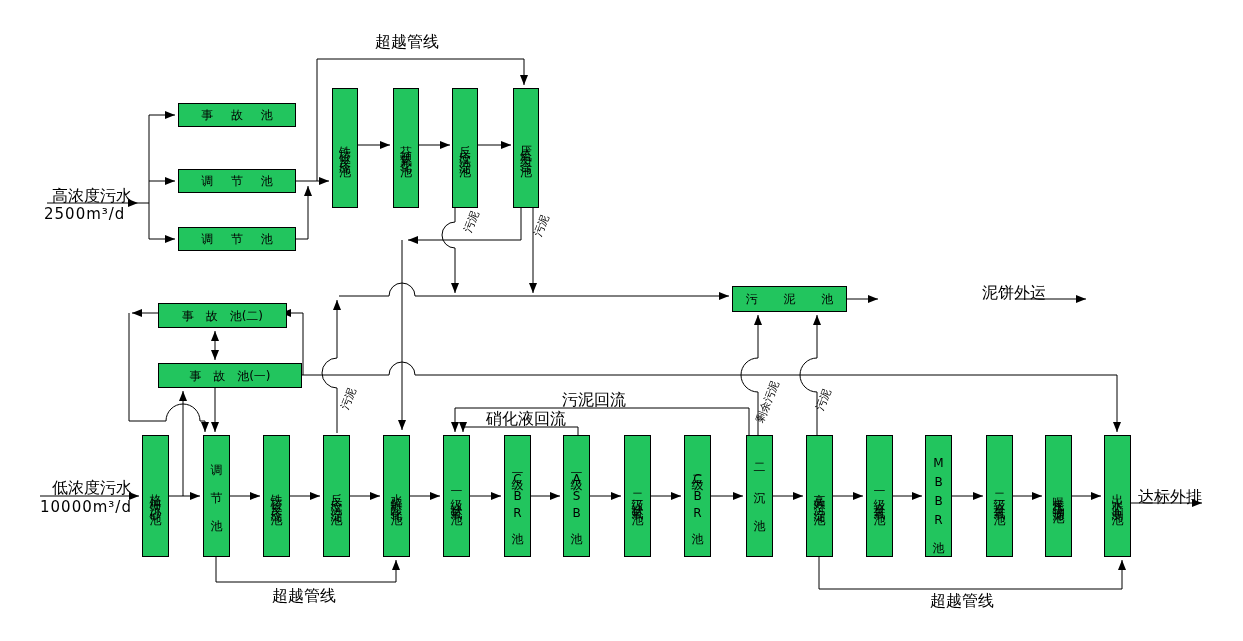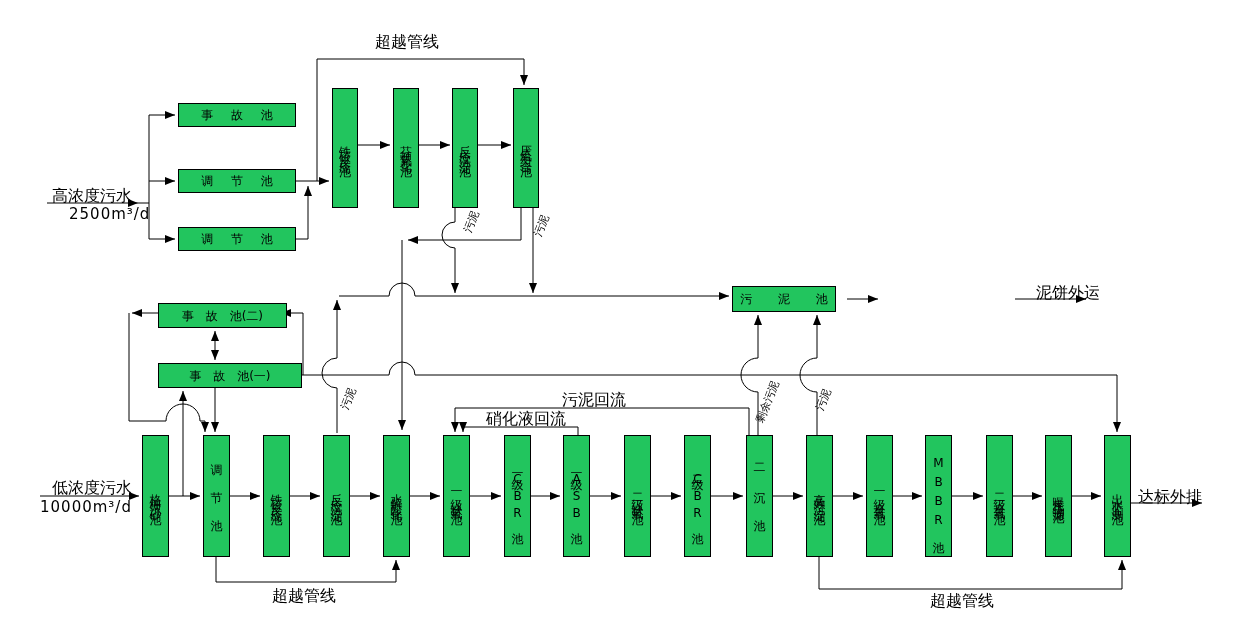--- a/index.html
+++ b/index.html
@@ -105,40 +105,40 @@
       <path d="M1072,496 H1101" marker-end="url(#a)"></path>
 
       <path d="M216,557 V582 H396 V560" marker-end="url(#a)"></path>
       <path d="M819,557 V589 H1122 V560" marker-end="url(#a)"></path>
 
       <path d="M1131,503 H1202" marker-end="url(#a)"></path>
     </g>
   </svg>
 
   <div class="lbl ctr" style="left:52px;top:187px;width:76px;">高浓度污水</div>
-  <div class="lbl flow" style="left:44px;top:206px;margin-left:25px;">2500m³/d</div>
+  <div class="lbl flow" style="left:44px;top:206px;">2500m³/d</div>
   <div class="lbl ctr" style="left:52px;top:479px;width:76px;">低浓度污水</div>
   <div class="lbl flow" style="left:40px;top:499px;">10000m³/d</div>
 
   <div class="box hbox" style="left:178px;top:103px;width:118px;height:24px;word-spacing:14px;">事 故 池</div>
   <div class="box hbox" style="left:178px;top:169px;width:118px;height:24px;word-spacing:14px;">调 节 池</div>
   <div class="box hbox" style="left:178px;top:227px;width:118px;height:24px;word-spacing:14px;">调 节 池</div>
 
   <div class="box vbox trow" style="left:332px;">铁碳反应池</div>
   <div class="box vbox trow" style="left:393px;">芬顿氧化池</div>
   <div class="box vbox trow" style="left:452px;">反应沉淀池</div>
   <div class="box vbox trow" style="left:513px;">厌氧组合池</div>
 
   <div class="lbl ctr" style="left:375px;top:33px;width:60px;">超越管线</div>
 
   <div class="box hbox" style="left:158px;top:303px;width:129px;height:25px;word-spacing:8px;">事 故 池(二)</div>
   <div class="box hbox" style="left:158px;top:363px;width:144px;height:25px;word-spacing:8px;">事 故 池(一)</div>
 
-  <div class="box hbox" style="left:732px;top:286px;width:104px;height:26px;word-spacing:22px;">污 泥 池</div>
-  <div class="lbl ctr" style="left:1036px;top:284px;width:56px;">泥饼外运</div>
+  <div class="box hbox" style="left:732px;top:286px;width:115px;height:26px;word-spacing:22px;">污 泥 池</div>
+  <div class="lbl ctr" style="left:982px;top:284px;width:56px;">泥饼外运</div>
 
   <div class="lbl rot" style="left:472px;top:222px;">污泥</div>
   <div class="lbl rot" style="left:542px;top:226px;">污泥</div>
   <div class="lbl rot" style="left:349px;top:399px;">污泥</div>
   <div class="lbl rot" style="left:768px;top:402px;">剩余污泥</div>
   <div class="lbl rot" style="left:824px;top:400px;">污泥</div>
 
   <div class="lbl ctr" style="left:562px;top:391px;width:56px;">污泥回流</div>
   <div class="lbl ctr" style="left:486px;top:410px;width:70px;">硝化液回流</div>
 

